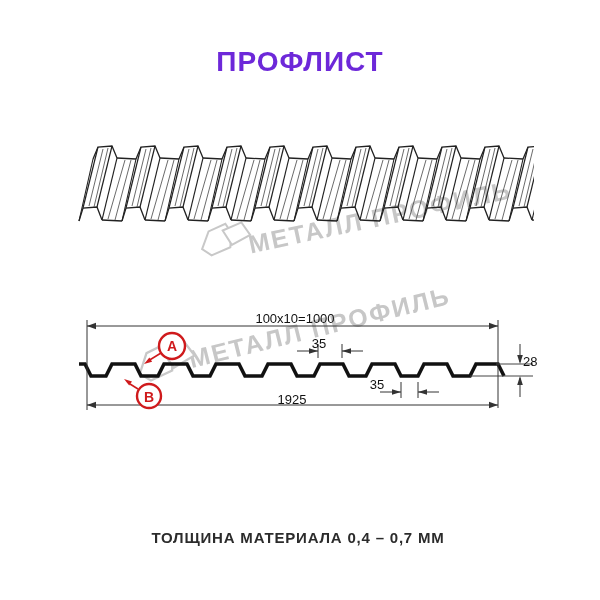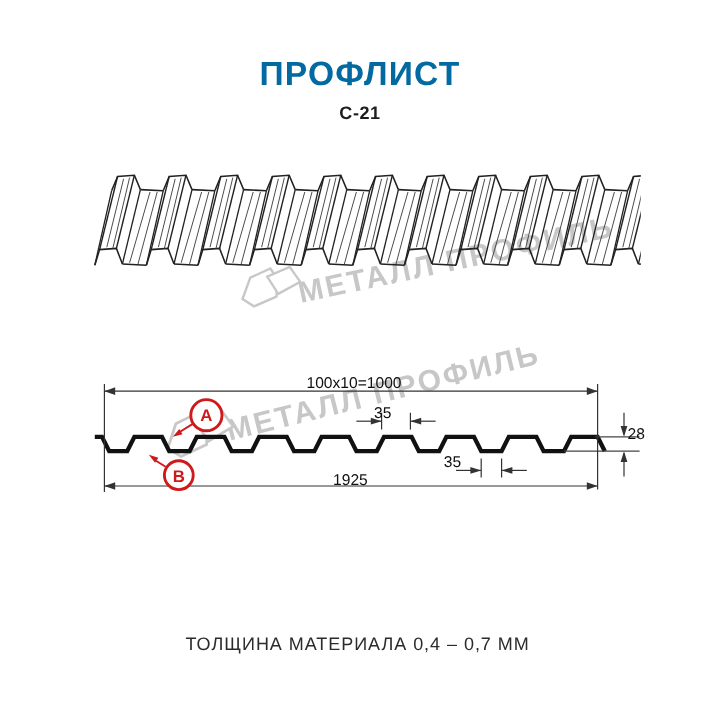--- a/index.html
+++ b/index.html
@@ -3,41 +3,41 @@
 <meta charset="utf-8">
 <style>
   html,body{margin:0;padding:0;background:#fff;}
   #page{
     position:relative;width:600px;height:600px;background:#ffffff;
     font-family:"Liberation Sans", sans-serif;overflow:hidden;
   }
   .abs{position:absolute;}
   .title{
     top:46px;left:0;width:600px;text-align:center;
-    font-size:28px;font-weight:bold;letter-spacing:1px;color:#0369a1;
+    font-size:28px;font-weight:bold;letter-spacing:1px;color:#6d28d9;
   }
   .subtitle{
     top:86px;left:0;width:600px;text-align:center;
     font-size:15px;font-weight:bold;letter-spacing:.5px;color:#1d1d1d;
   }
   .dim-label{
     font-size:13px;color:#111;white-space:nowrap;z-index:3;
   }
   .center{transform:translateX(-50%);}
   .wm-text{
     font-size:25px;font-weight:bold;letter-spacing:2px;color:#c7c7c7;
     white-space:nowrap;z-index:0;transform-origin:left top;
   }
   .callout-letter{
     font-size:14px;font-weight:bold;color:#cf1a1c;z-index:4;
     width:26px;text-align:center;
   }
   .footer-note{
     top:529px;left:0;width:596px;text-align:center;
-    font-size:15px;font-weight:normal;letter-spacing:.8px;color:#2b2b2b;
+    font-size:15px;font-weight:bold;letter-spacing:.8px;color:#2b2b2b;
   }
   svg.draw{position:absolute;left:0;top:0;z-index:1;}
 </style>
 </head>
 <body>
 
 <div id="page">
 
   <div class="abs wm-text" style="left:246px;top:231px;transform:rotate(-12deg);">МЕТАЛЛ ПРОФИЛЬ</div>
   <div class="abs wm-text" style="left:186px;top:346px;transform:rotate(-14deg);">МЕТАЛЛ ПРОФИЛЬ</div>
@@ -147,21 +147,20 @@
     </g>
 
     <g>
       <line x1="138" y1="389" x2="130" y2="384" stroke="#cf1a1c" stroke-width="1.6"></line>
       <polygon points="124,379 132,381.4 129.2,385.6" fill="#cf1a1c"></polygon>
       <circle cx="149" cy="396" r="12" fill="#ffffff" stroke="#cf1a1c" stroke-width="2.4"></circle>
     </g>
   </svg>
 
   <div class="abs title">ПРОФЛИСТ</div>
-  <div class="abs subtitle">С-21</div>
 
   <div class="abs dim-label center" style="left:295px;top:311px;">100x10=1000</div>
   <div class="abs dim-label center" style="left:319px;top:336px;">35</div>
   <div class="abs dim-label center" style="left:377px;top:377px;">35</div>
   <div class="abs dim-label" style="left:523px;top:354px;">28</div>
   <div class="abs dim-label center" style="left:292px;top:392px;">1925</div>
 
   <div class="abs callout-letter" style="left:159px;top:338px;">A</div>
   <div class="abs callout-letter" style="left:136px;top:389px;">B</div>
 

